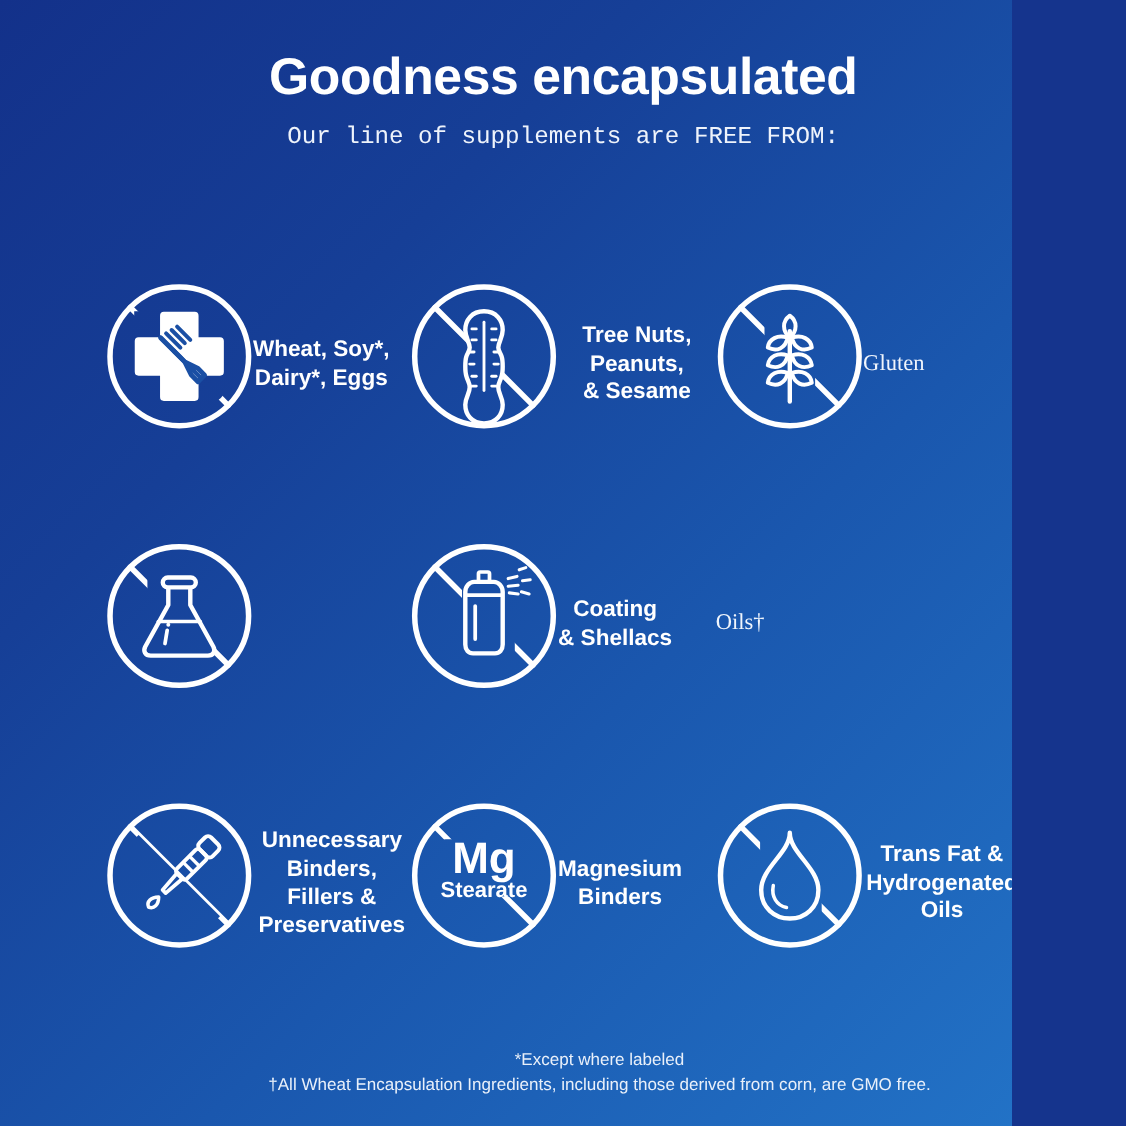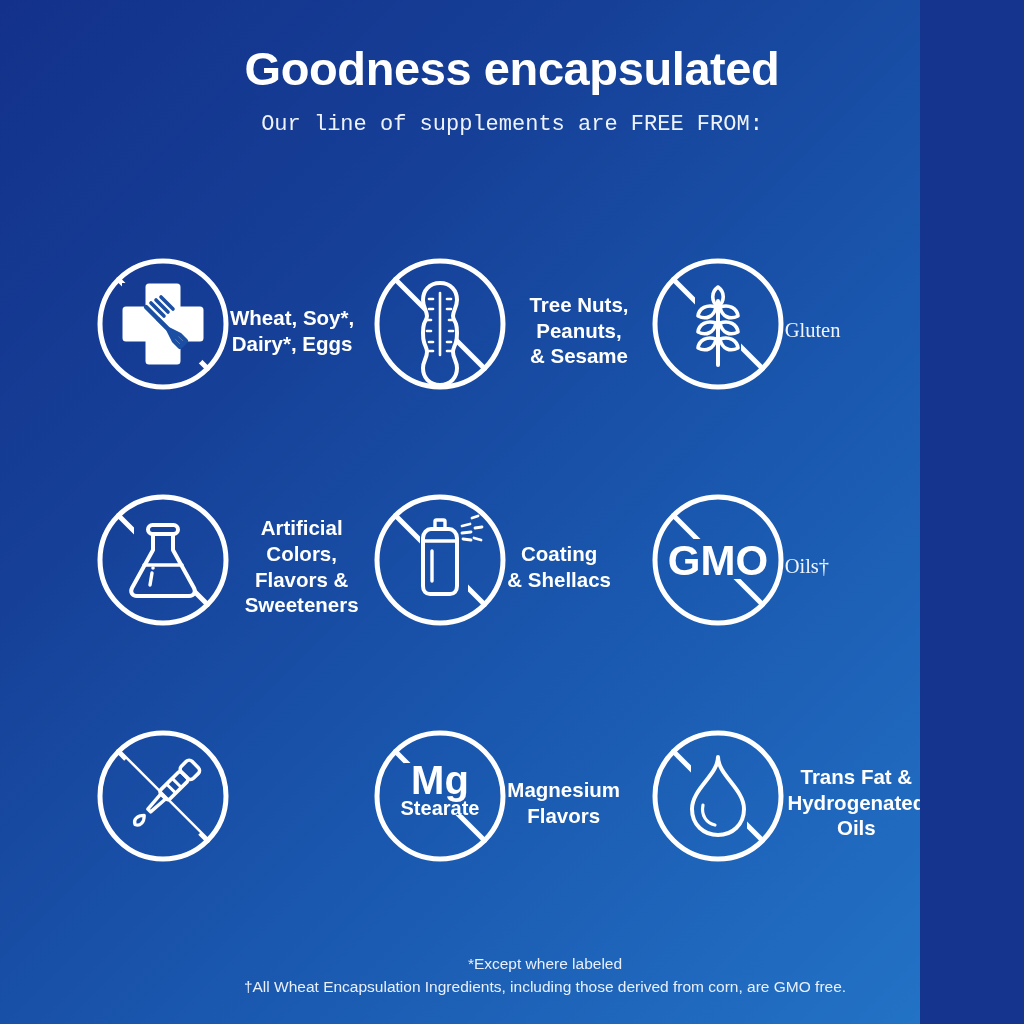--- a/index.html
+++ b/index.html
@@ -236,22 +236,20 @@
           </defs>
           <circle cx="67" cy="67" r="63" fill="none" stroke="#fff" stroke-width="5"></circle>
           <line x1="22.5" y1="22.5" x2="111.5" y2="111.5" stroke="#fff" stroke-width="5" stroke-linecap="round" mask="url(#m4)"></line>
           <rect x="52" y="32" width="30" height="9" rx="4.5" fill="none" stroke="#fff" stroke-width="4"></rect>
           <path d="M57 41 v16 L36 95 c-2 4 0 8 5 8 h52 c5 0 7 -4 5 -8 L77 57 V41" fill="none" stroke="#fff" stroke-width="4" stroke-linejoin="round"></path>
           <line x1="48" y1="72" x2="86" y2="72" stroke="#fff" stroke-width="3.4" stroke-linecap="round"></line>
           <path d="M56 80 l-2 12" stroke="#fff" stroke-width="3.4" stroke-linecap="round" fill="none"></path>
           <circle cx="57" cy="75" r="1.8" fill="#fff"></circle>
         </svg>
       </div>
-      <div class="cap">Artificial Colors,
-Flavors &amp; Sweeteners</div>
     </div>
 
     <div class="cell">
       <div class="badge">
         <svg viewBox="0 0 134 134" aria-hidden="true">
           <defs>
             <mask id="m5">
               <rect x="0" y="0" width="134" height="134" fill="#fff"></rect>
               <path d="M47 26 h48 v80 h-48 z" fill="#000"></path>
             </mask>
@@ -270,33 +268,20 @@
             <line x1="102" y1="35" x2="109" y2="34"></line>
             <line x1="101" y1="45" x2="108" y2="47"></line>
           </g>
         </svg>
       </div>
       <div class="cap">Coating
 &amp; Shellacs</div>
     </div>
 
     <div class="cell">
-      <div class="badge">
-        <svg viewBox="0 0 134 134" aria-hidden="true">
-          <defs>
-            <mask id="m6">
-              <rect x="0" y="0" width="134" height="134" fill="#fff"></rect>
-              <rect x="22" y="46" width="90" height="40" rx="6" fill="#000"></rect>
-            </mask>
-          </defs>
-          <circle cx="67" cy="67" r="63" fill="none" stroke="#fff" stroke-width="5"></circle>
-          <line x1="22.5" y1="22.5" x2="111.5" y2="111.5" stroke="#fff" stroke-width="5" stroke-linecap="round" mask="url(#m6)"></line>
-          <text class="glyph-lg" x="67" y="82" text-anchor="middle">GMO</text>
-        </svg>
-      </div>
       <div class="cap thin">Oils†</div>
     </div>
 
     <div class="cell">
       <div class="badge">
         <svg viewBox="0 0 134 134" aria-hidden="true">
           <defs>
             <mask id="m7">
               <rect x="0" y="0" width="134" height="134" fill="#fff"></rect>
               <path d="M30 30 L104 104 L92 116 L18 42 z" fill="#000"></path>
@@ -307,39 +292,41 @@
           <g transform="rotate(45 67 67)">
             <rect x="59" y="22" width="17" height="15" rx="4" fill="none" stroke="#fff" stroke-width="3.6"></rect>
             <rect x="61" y="37" width="13" height="30" rx="3" fill="none" stroke="#fff" stroke-width="3.6"></rect>
             <line x1="61" y1="48" x2="74" y2="48" stroke="#fff" stroke-width="3"></line>
             <line x1="61" y1="56" x2="74" y2="56" stroke="#fff" stroke-width="3"></line>
             <path d="M64 67 h7 l-1.5 20 h-4 z" fill="none" stroke="#fff" stroke-width="3.4" stroke-linejoin="round"></path>
             <path d="M67.5 94 c5 5 5 11 0 13 c-5 -2 -5 -8 0 -13 z" fill="none" stroke="#fff" stroke-width="3.2" stroke-linejoin="round"></path>
           </g>
         </svg>
       </div>
+      <div class="cap">Unnecessary Binders,
+Fillers &amp; Preservatives</div>
     </div>
 
     <div class="cell">
       <div class="badge">
         <svg viewBox="0 0 134 134" aria-hidden="true">
           <defs>
             <mask id="m8">
               <rect x="0" y="0" width="134" height="134" fill="#fff"></rect>
               <rect x="26" y="34" width="84" height="52" rx="6" fill="#000"></rect>
             </mask>
           </defs>
           <circle cx="67" cy="67" r="63" fill="none" stroke="#fff" stroke-width="5"></circle>
           <line x1="22.5" y1="22.5" x2="111.5" y2="111.5" stroke="#fff" stroke-width="5" stroke-linecap="round" mask="url(#m8)"></line>
           <text class="glyph-mg" x="67" y="65" text-anchor="middle">Mg</text>
           <text class="glyph-sm" x="67" y="86" text-anchor="middle">Stearate</text>
         </svg>
       </div>
       <div class="cap">Magnesium
-Flavors</div>
+Binders</div>
     </div>
 
     <div class="cell">
       <div class="badge">
         <svg viewBox="0 0 134 134" aria-hidden="true">
           <defs>
             <mask id="m9">
               <rect x="0" y="0" width="134" height="134" fill="#fff"></rect>
               <path d="M40 28 h56 v78 h-56 z" fill="#000"></path>
             </mask>

